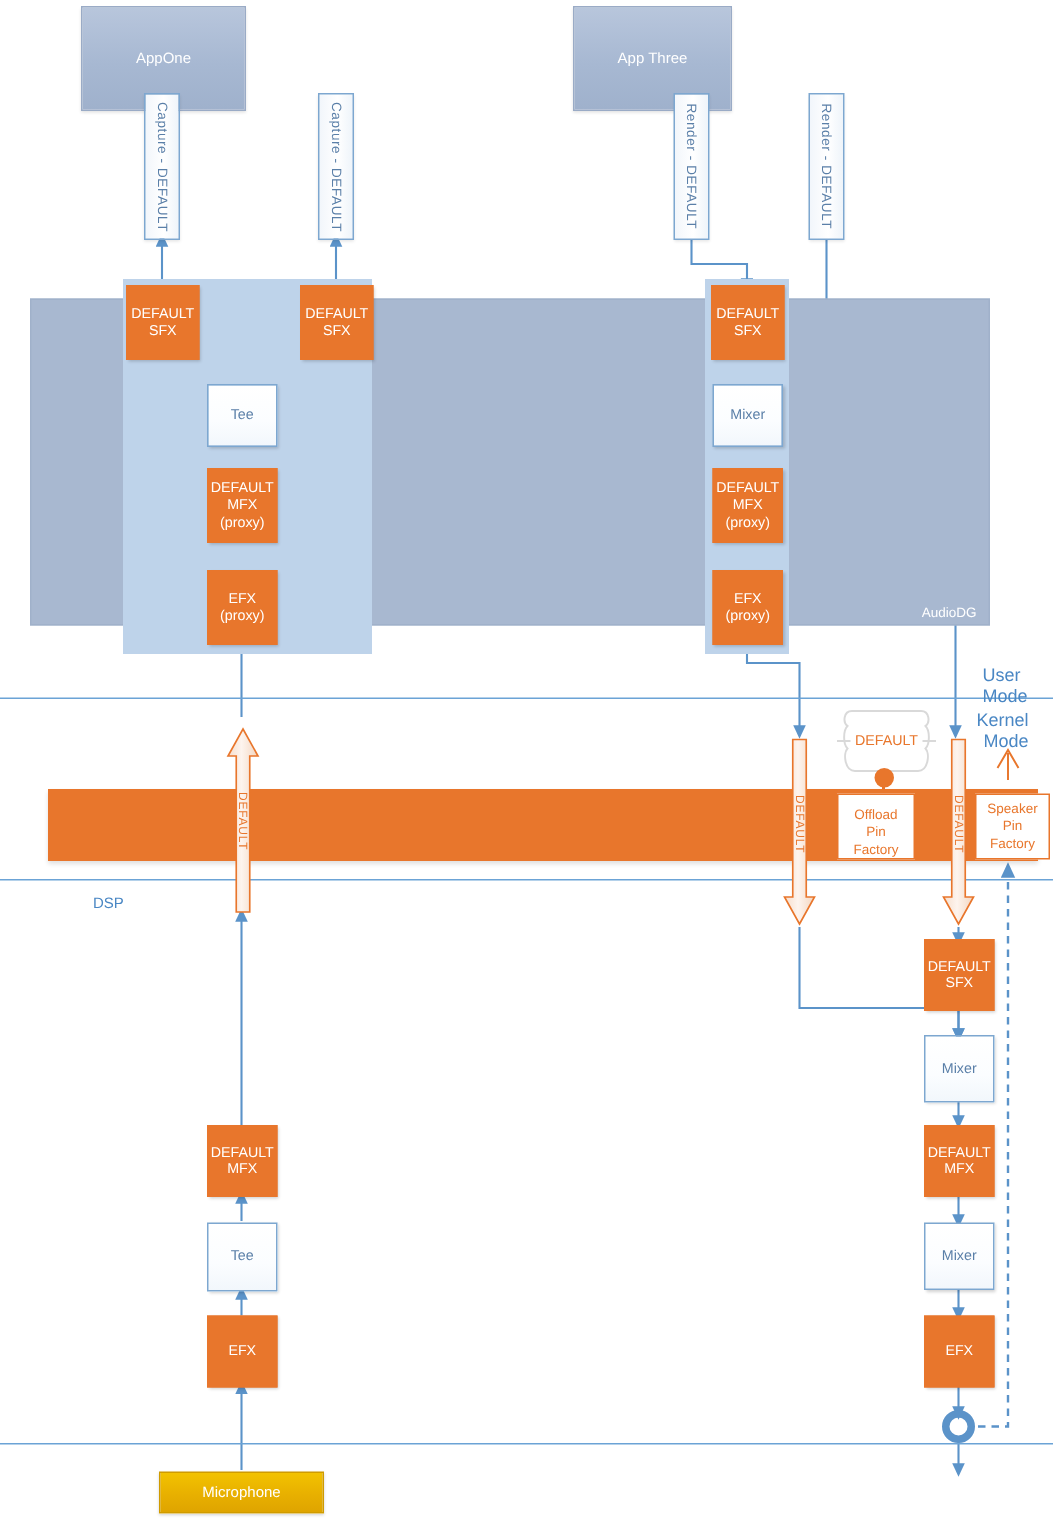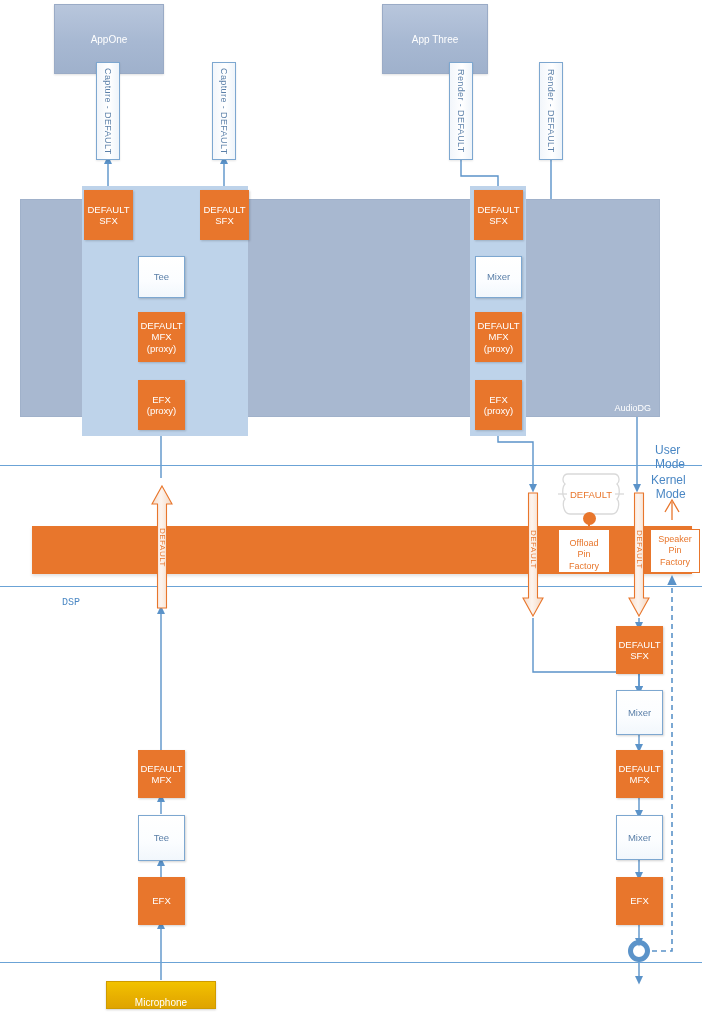--- a/index.html
+++ b/index.html
@@ -50,30 +50,30 @@
   .blk-orange{background:#e8762c;border:1px solid #e8762c;color:#ffffff;}
   .blk-white{
     background:linear-gradient(to bottom,#ffffff 0%,#fbfdff 60%,#f2f7fc 100%);
     border:1px solid #7da7d0;color:#5a7fa8;
   }
 
   
   .device{
     background:linear-gradient(to bottom,#f2c200 0%,#e8b000 55%,#dfa400 100%);
     border:1px solid #cf9b00;color:#ffffff;font-size:10px;
-    display:flex;align-items:flex-end;justify-content:center;
+    display:flex;align-items:center;justify-content:center;
     box-shadow:0 1px 2px rgba(0,0,0,.18);
   }
 
   
   .dsp-band{
     background:#e8762c;
     box-shadow:0 2px 3px rgba(0,0,0,.12);
   }
-  .dsp-label{color:#4a87c4;font-size:10px;font-family:Liberation Mono, monospace;}
+  .dsp-label{color:#4a87c4;font-size:10px;}
 
   
   .hline{background:#6ba3d6;height:1px;}
   .mode-label{color:#4a87c4;font-size:12px;line-height:14px;}
 
   
   .bigarrow{}
   .bigarrow svg{display:block;}
 
   

